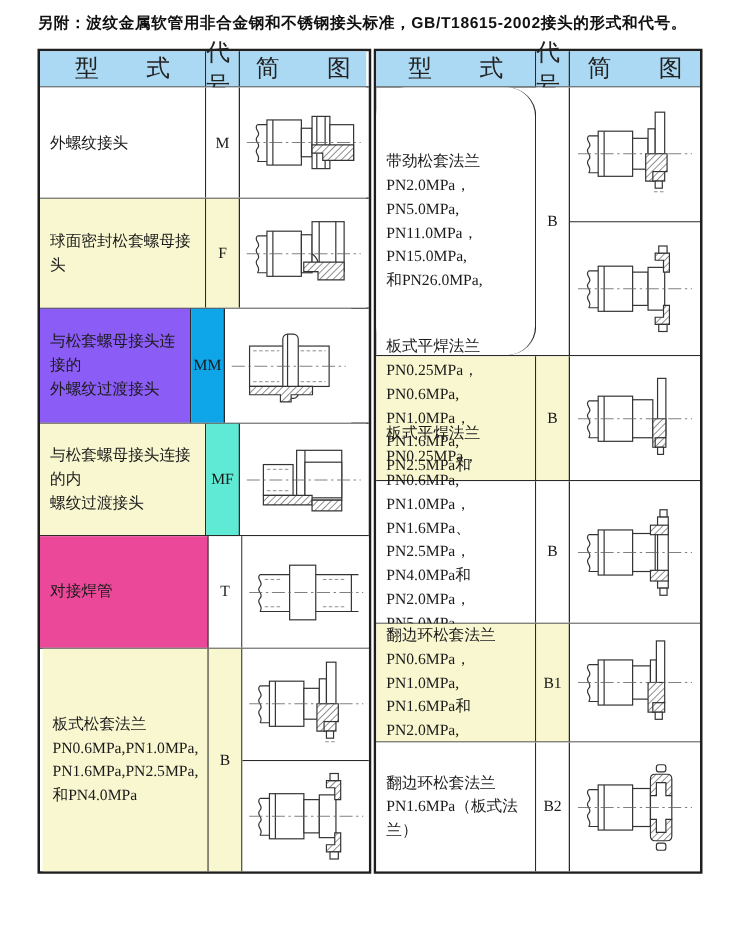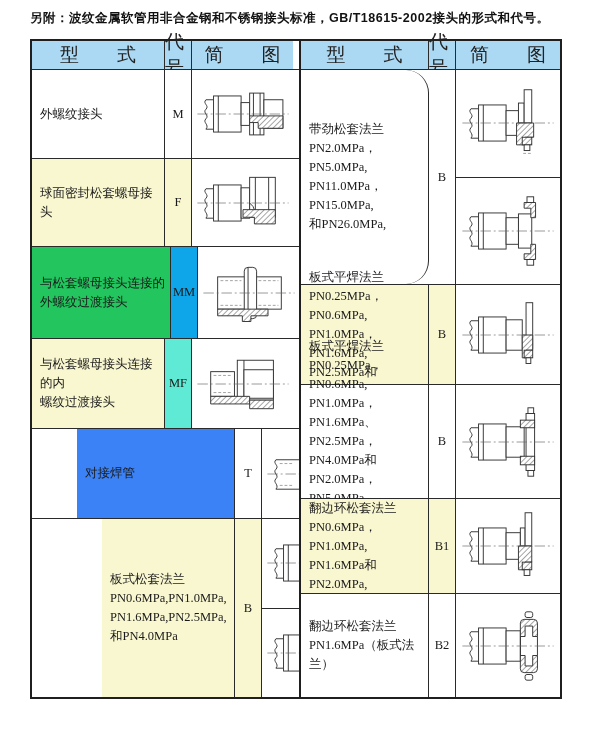--- a/index.html
+++ b/index.html
@@ -100,21 +100,21 @@
             <line x1="63" y1="13" x2="63" y2="55"></line>
             <line x1="77" y1="13" x2="77" y2="55"></line>
             <path d="M57 40q9 7 2 15"></path>
             <path class="ht" d="M50 47h34v15H62v-7H50z"></path>
             <path class="cl" d="M2 40h96"></path>
           </svg>
         </div>
       </div>
     </div>
     <div class="row" style="height: 92px;">
-      <div class="cell c-type" style="width: 139px; background: #22c55e;">
+      <div class="cell c-type" style="width: 121px; background: #8b5cf6;">
         <div>与松套螺母接头连接的</div>
         <div>外螺纹过渡接头</div>
       </div>
       <div class="cell c-code" style="width: 27px; background: #0ea5e9;">MM</div>
       <div class="cell c-diag" style="width: 101px;">
         <div class="dslot">
           <svg class="fit" width="98" height="76" viewBox="0 0 100 80" preserveAspectRatio="xMidYMid meet">
             <rect x="17" y="23" width="29" height="34"></rect>
             <rect x="57" y="23" width="27" height="34"></rect>
             <rect x="45" y="13" width="13" height="54" rx="4"></rect>
@@ -141,21 +141,21 @@
             <rect x="51" y="25" width="31" height="30"></rect>
             <path class="dsh" d="M19 31h18M19 49h18"></path>
             <path class="ht" d="M16 53h41v8H16z"></path>
             <path class="ht" d="M57 57h25v9H57z"></path>
             <path class="cl" d="M2 40h96"></path>
           </svg>
         </div>
       </div>
     </div>
     <div class="row" style="height: 90px;">
-      <div class="cell c-type" style="width: 158px; background: #3b82f6; margin-left: 45px;">
+      <div class="cell c-type" style="width: 135px; background: #ec4899;">
         <div>对接焊管</div>
       </div>
       <div class="cell c-code" style="width: 27px; background: rgb(255, 255, 255);">T</div>
       <div class="cell c-diag" style="width: 101px;">
         <div class="dslot">
           <svg class="fit" width="98" height="76" viewBox="0 0 100 80" preserveAspectRatio="xMidYMid meet">
             <path d="M11 25c-4 4 4 6 0 10c-4 4 4 6 0 10c-4 4 4 6 0 11"></path>
             <path d="M11 25h25M11 56h25"></path>
             <path class="dsh" d="M15 29h14M15 52h14"></path>
             <rect x="36" y="17" width="22" height="46"></rect>

